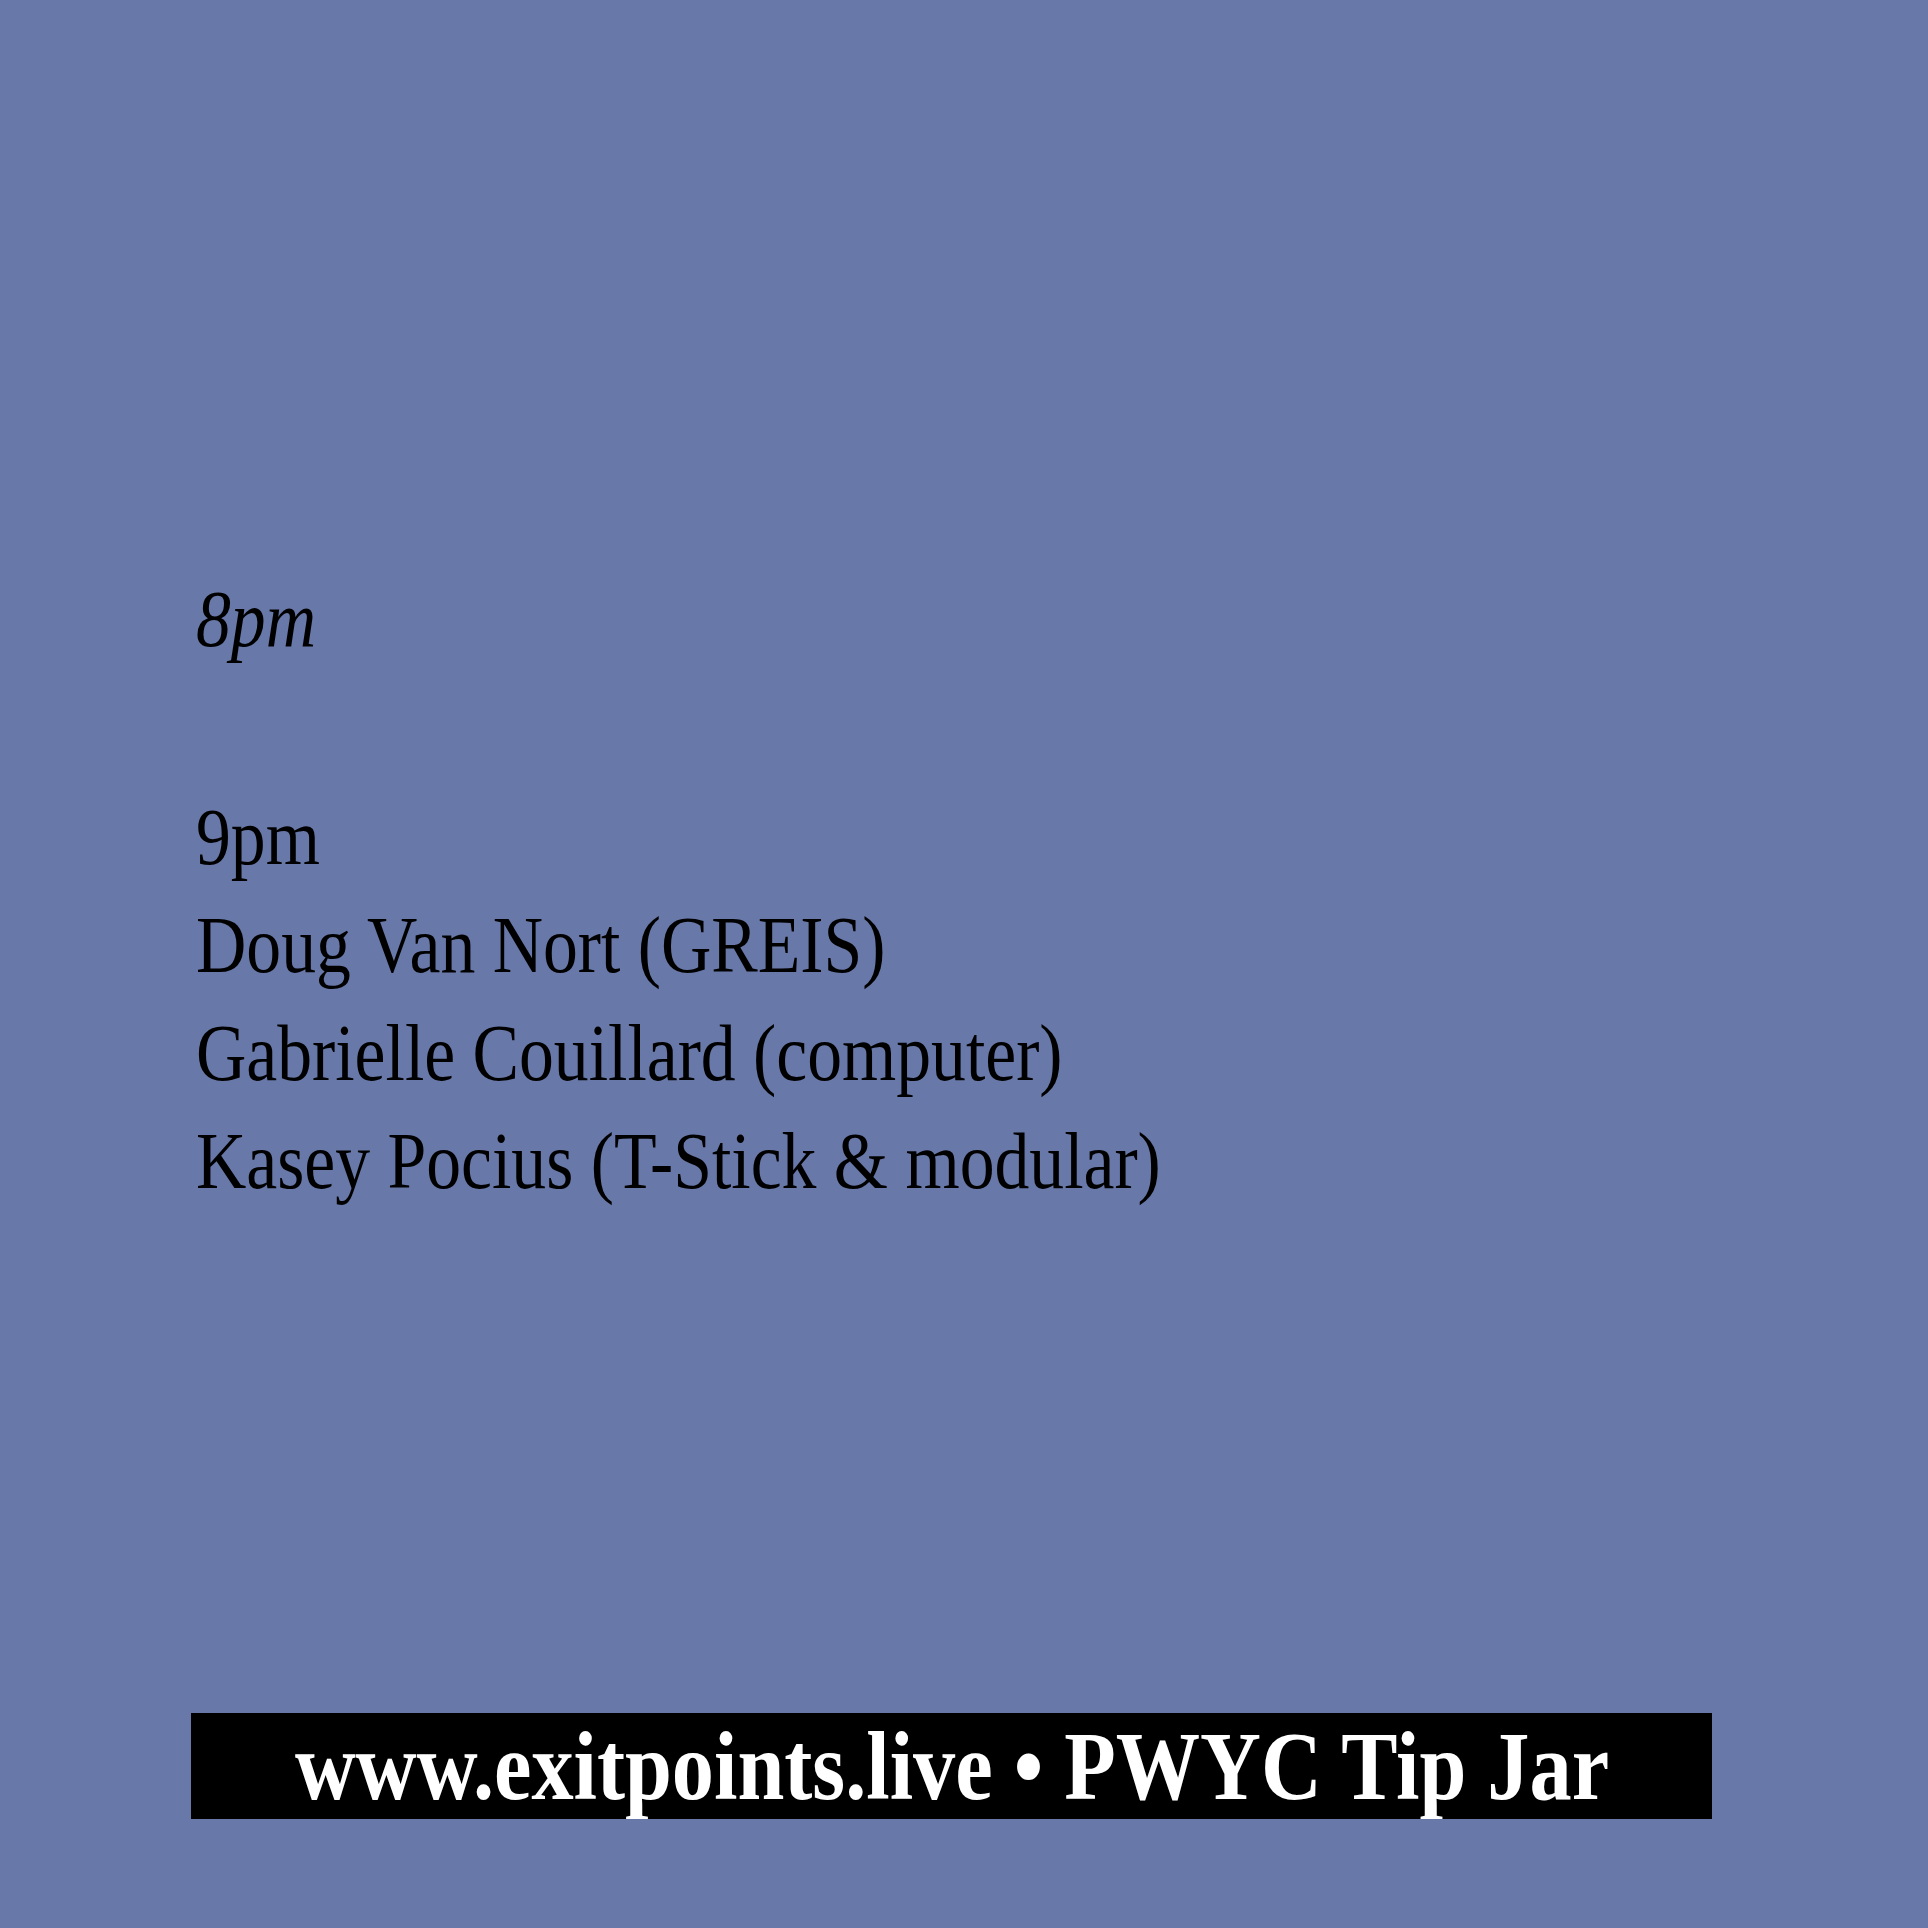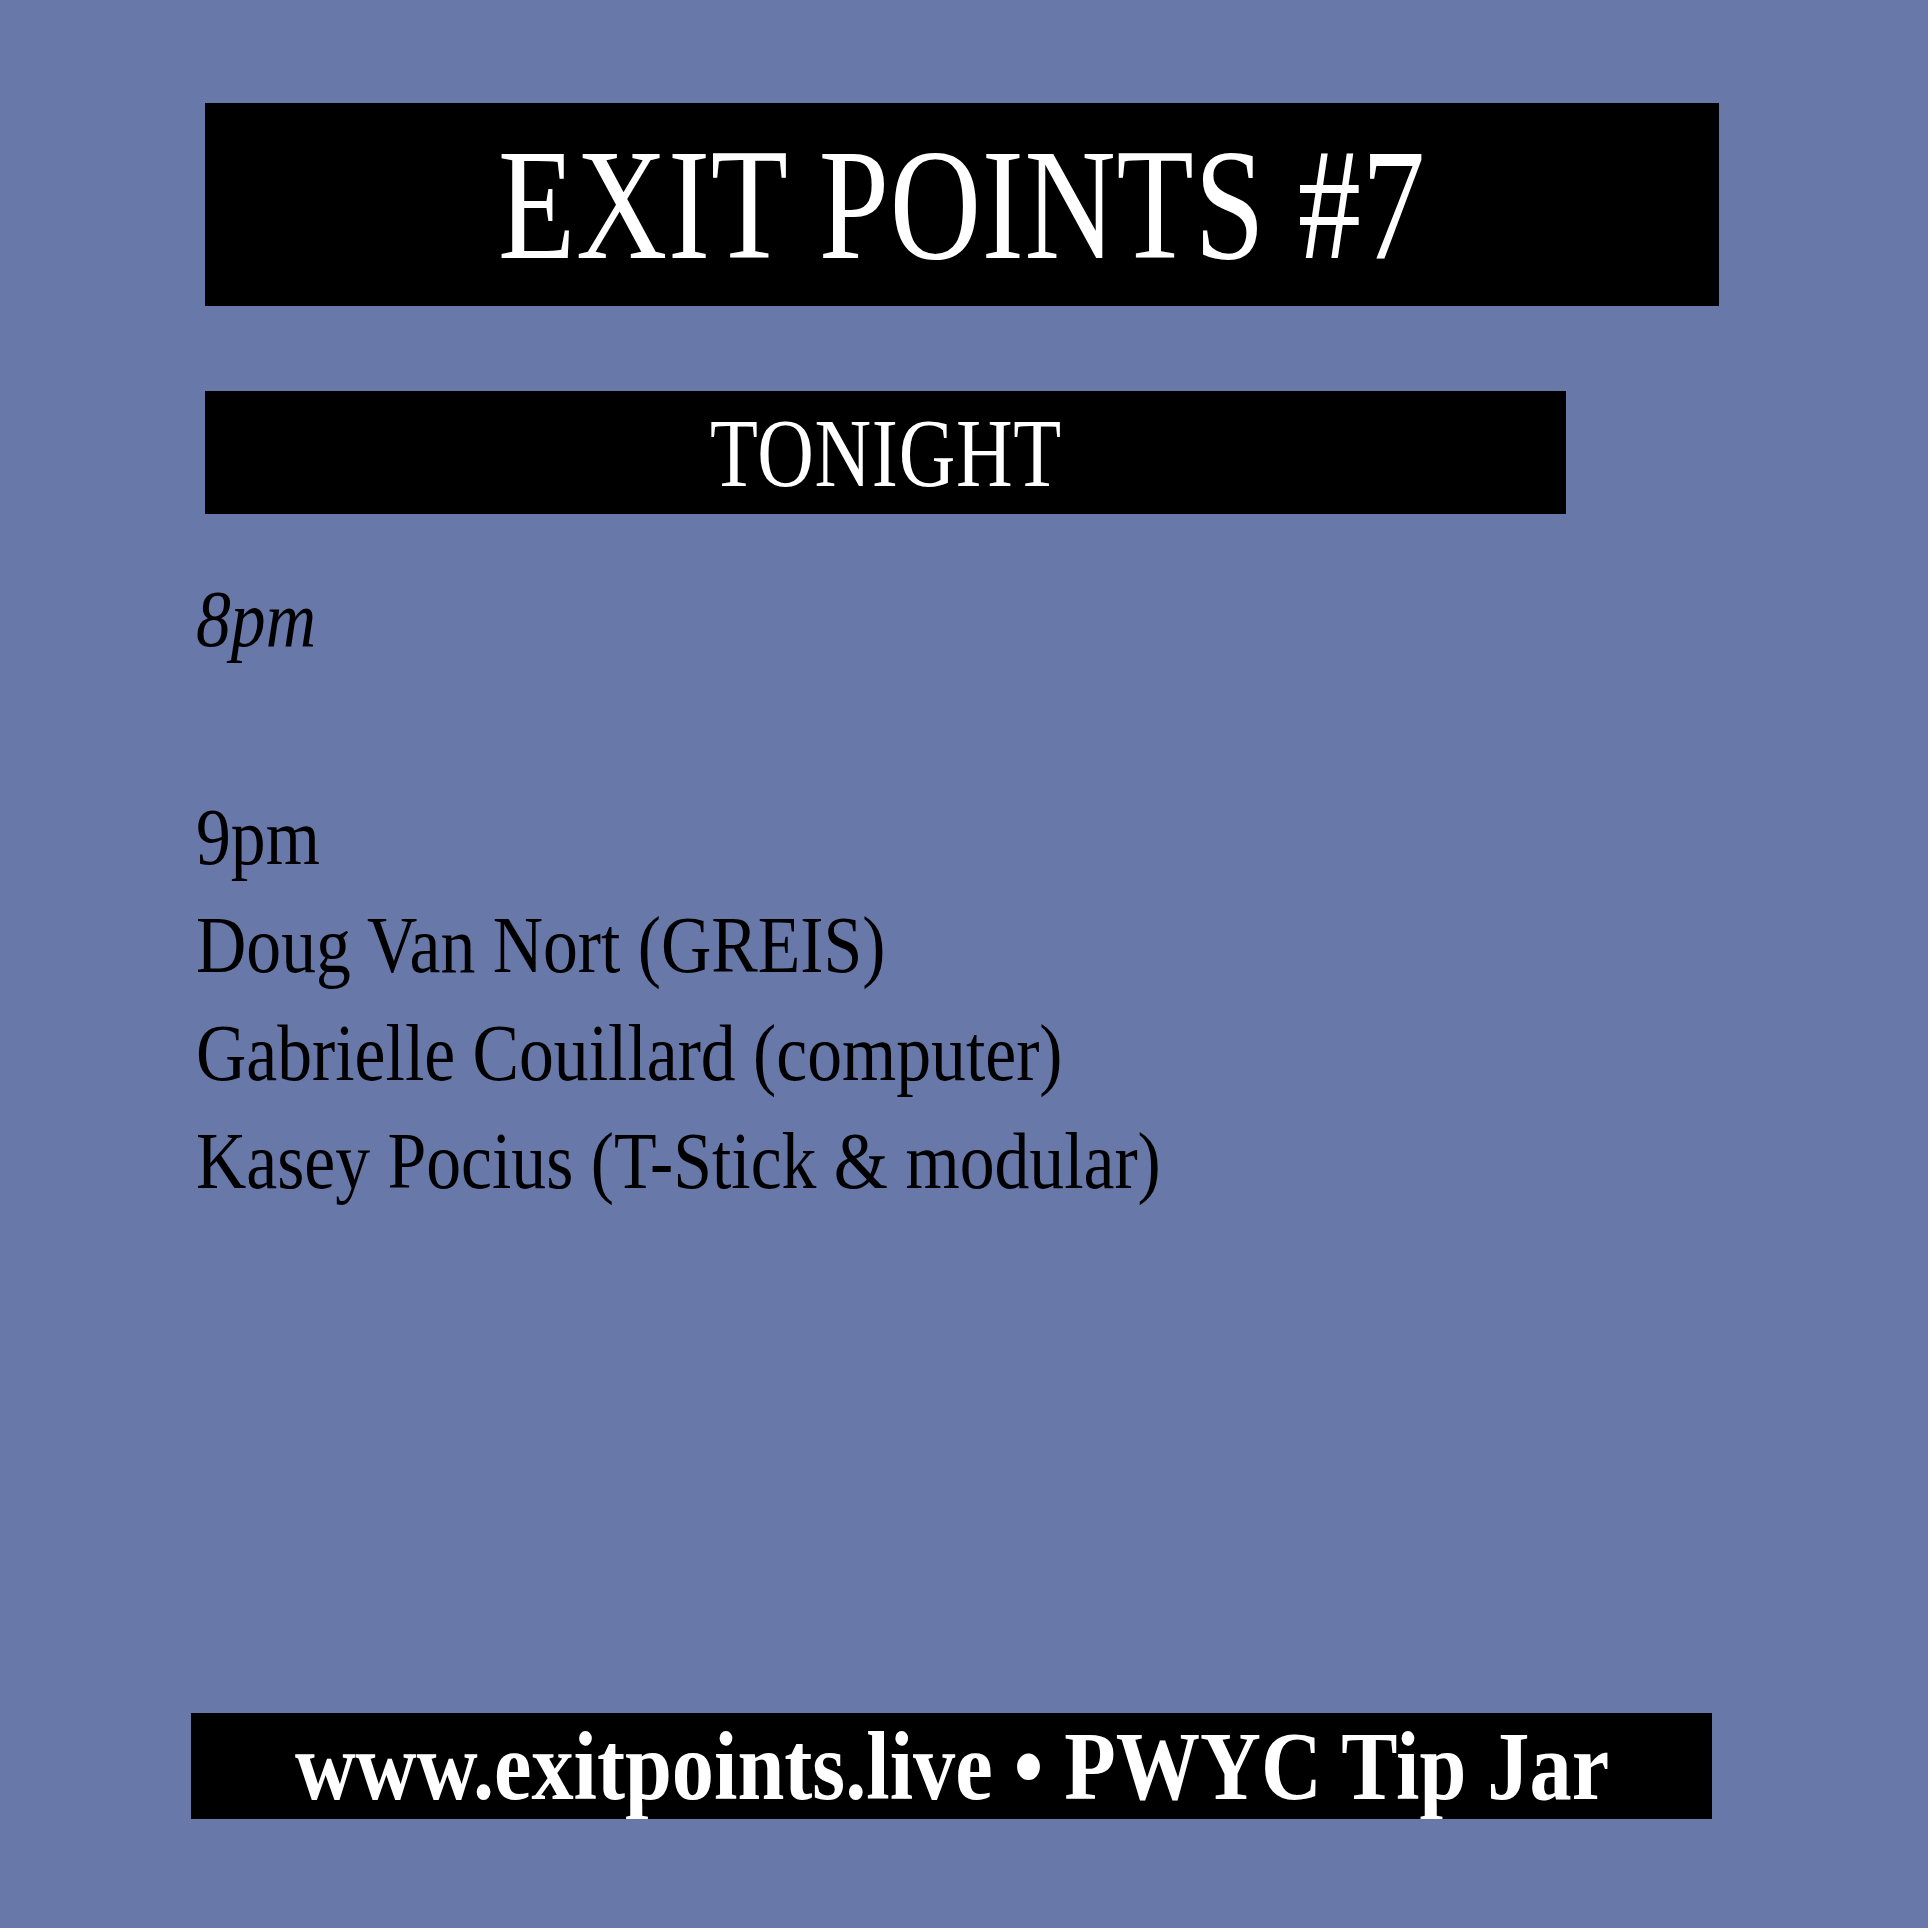--- a/index.html
+++ b/index.html
@@ -121,27 +121,21 @@
     white-space: nowrap;
     transform: scaleX(0.86);
     transform-origin: left center;
   }
 </style>
 </head>
 <body>
 
 <div id="poster">
 
-  <div class="bar" id="title-bar">
-    <span id="title-text">EXIT POINTS #7</span>
-  </div>
 
-  <div class="bar" id="tonight-bar">
-    <span id="tonight-text">TONIGHT</span>
-  </div>
 
   <div id="schedule">
 
     <div class="slot" id="slot-8pm">
       <div class="slot-time">8pm</div>
     </div>
 
     <div class="slot" id="slot-9pm">
       <div class="slot-time">9pm</div>
       <div class="slot-acts">

